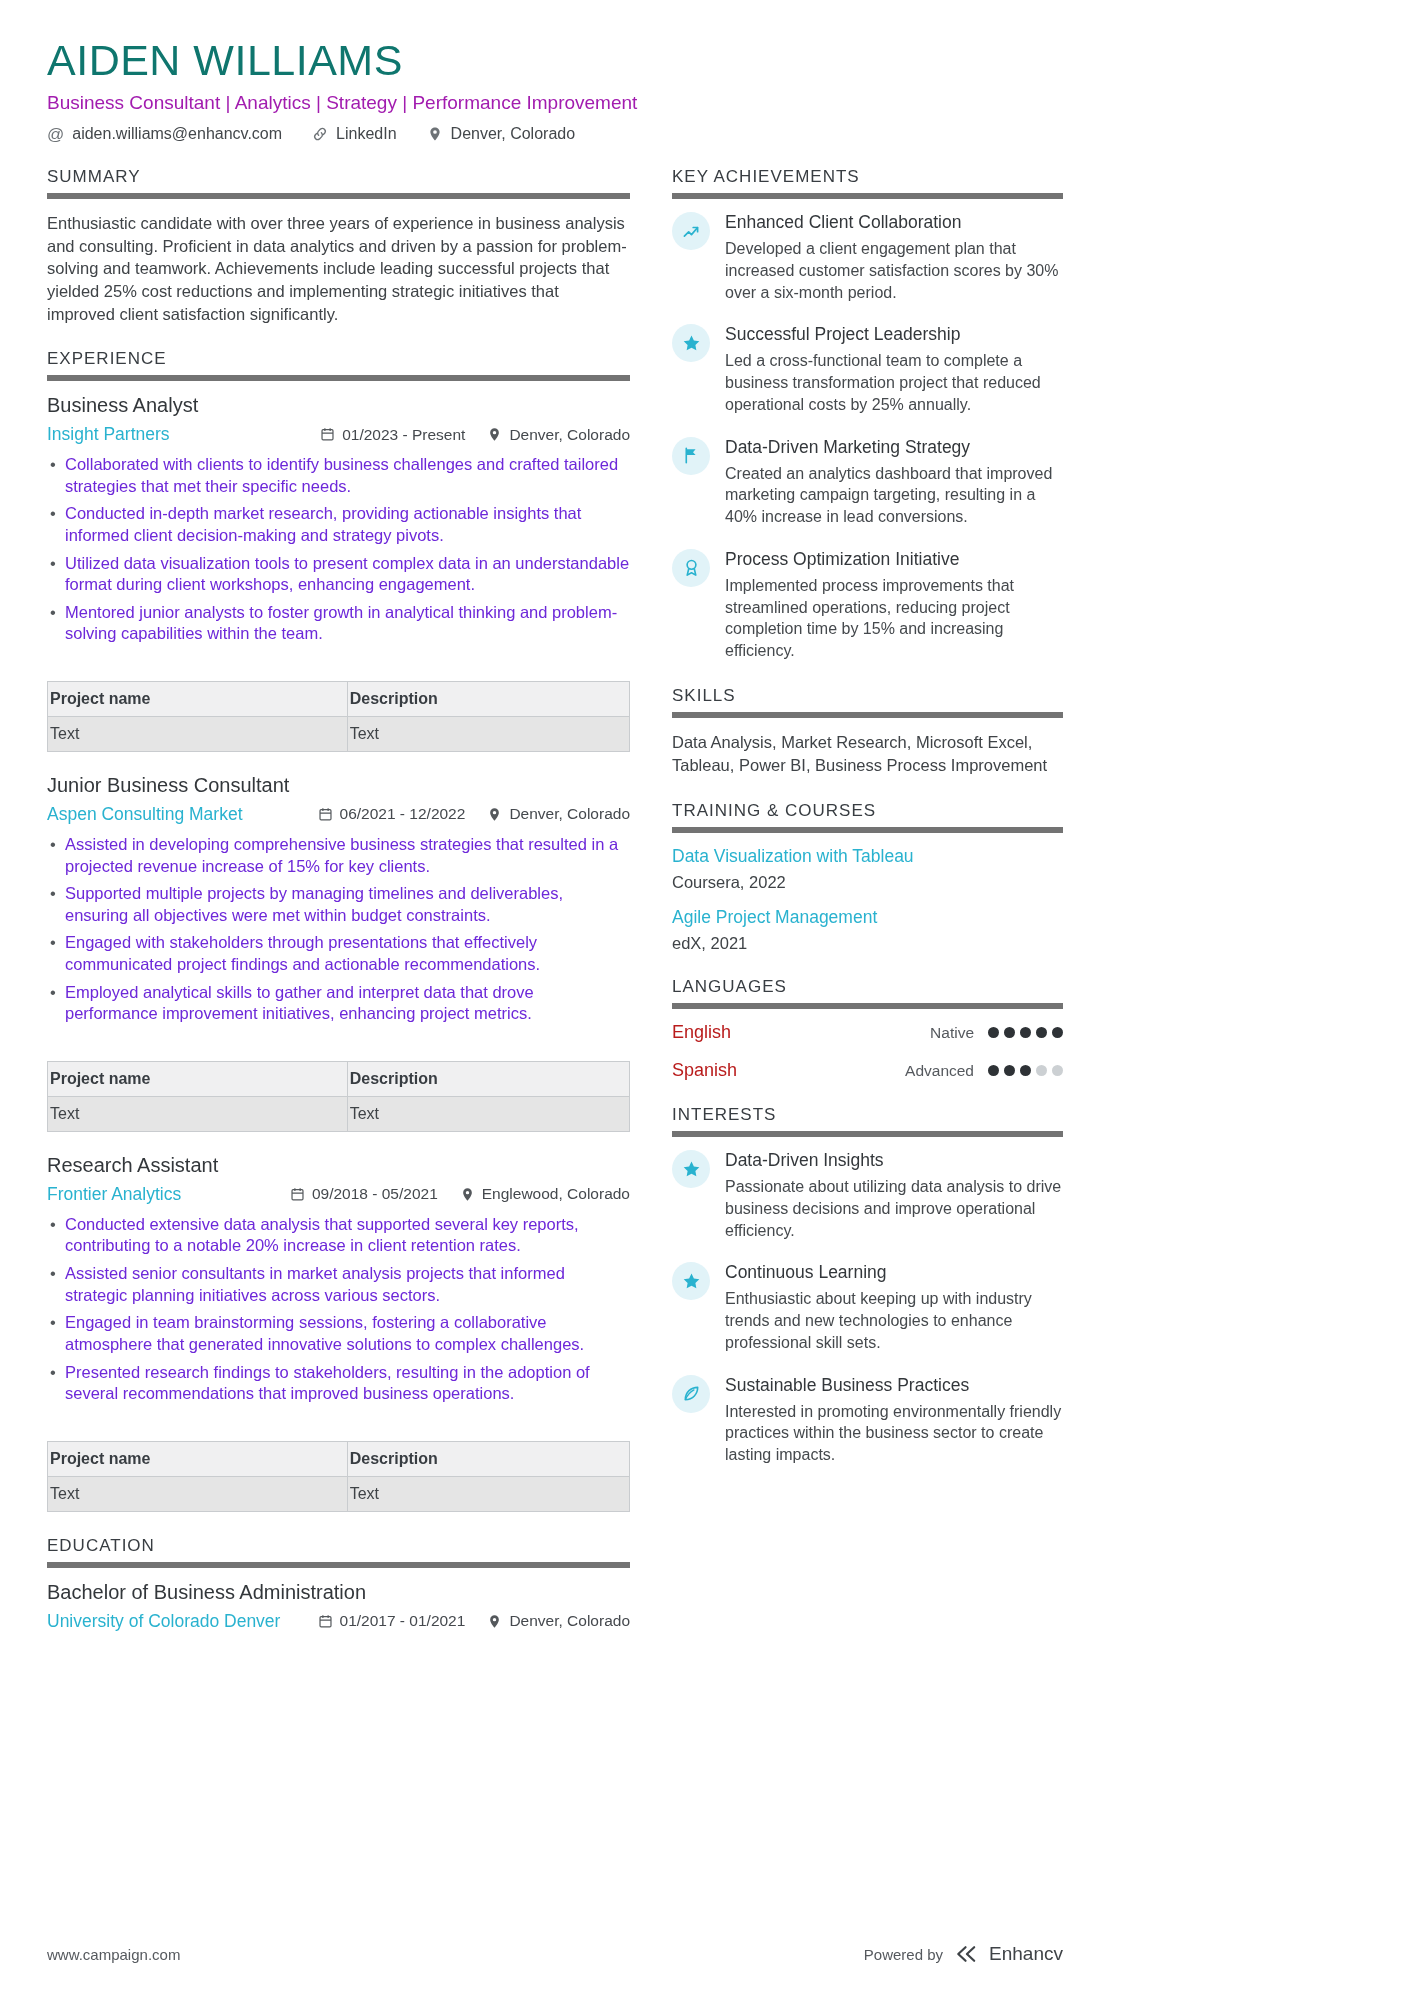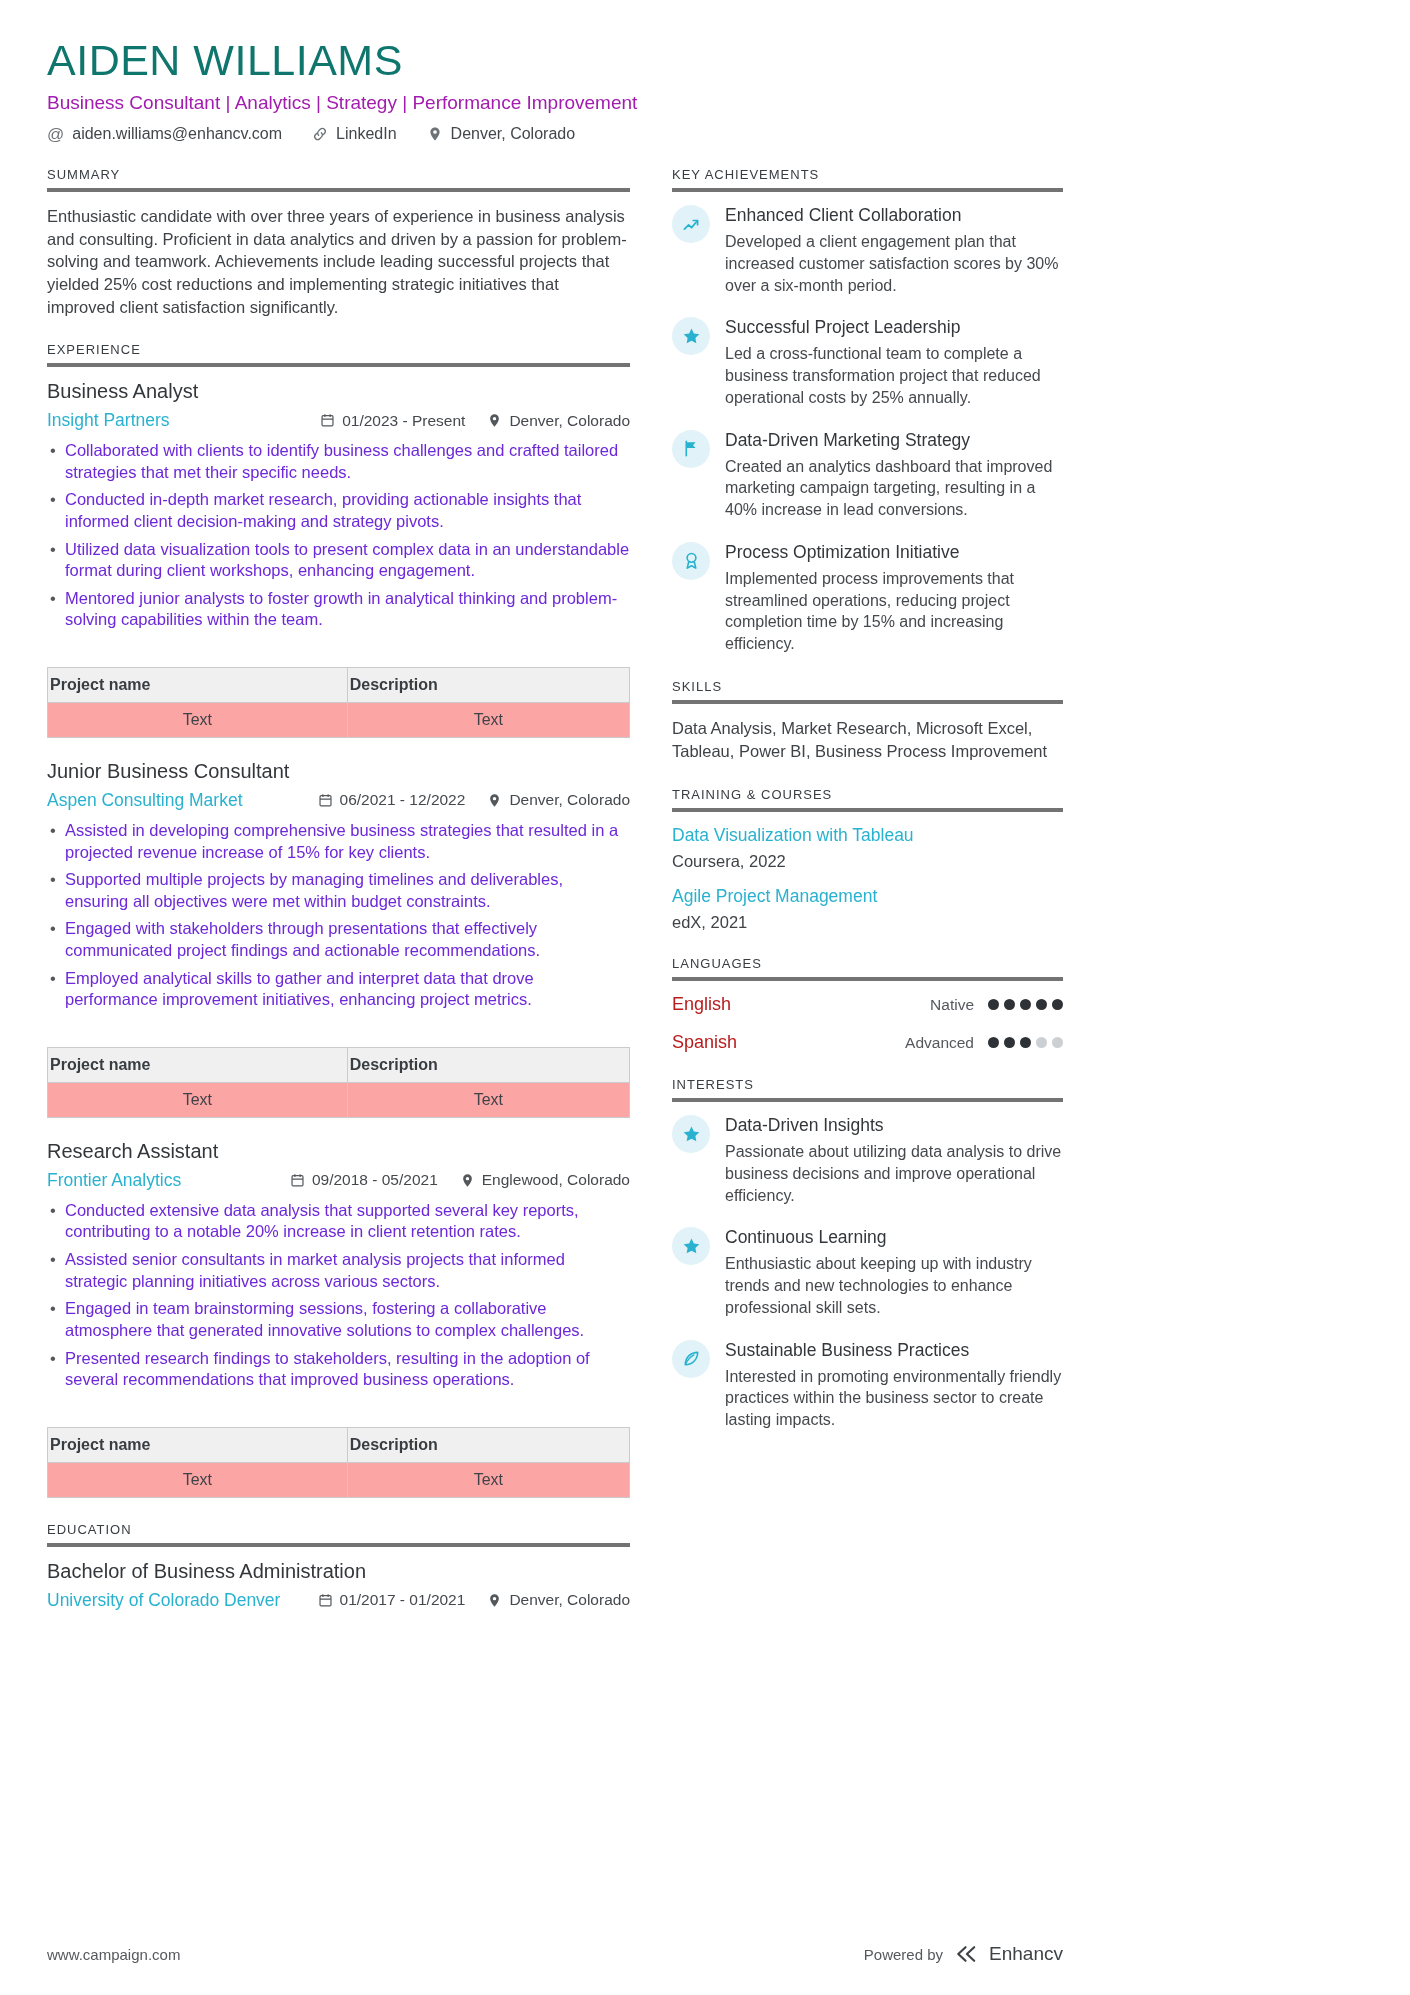--- a/index.html
+++ b/index.html
@@ -19,22 +19,22 @@
   .at-glyph { font-size:17px; color:#6d7276; line-height:1; }
   .ci-icon { width:16px; height:16px; color:#6d7276; }
 
   
   .columns { display:flex; gap:42px; margin-top:24px; }
   .col-left { width:583px; flex:none; }
   .col-right { flex:1; min-width:0; }
 
   .sec { margin-bottom:24px; }
   .sec-h {
-    font-size:13px; font-weight:400; letter-spacing:1px; color:#383d42;
-    padding-bottom:6px; border-bottom:4px solid #737373; margin-bottom:13px;
+    font-size:17px; font-weight:400; letter-spacing:1px; color:#383d42;
+    padding-bottom:6px; border-bottom:6px solid #737373; margin-bottom:13px;
   }
 
   .summary-text { font-size:16.5px; line-height:1.37; color:#3f4347; }
 
   
   .job { margin-bottom:22px; }
   .job-title { font-size:20px; font-weight:400; color:#33373b; }
   .meta-row { display:flex; align-items:center; margin-top:7px; margin-bottom:9px; }
   .company { font-size:17.5px; color:#29b2cf; flex:1; }
   .meta-item { display:flex; align-items:center; gap:7px; font-size:15.5px; color:#45494e; white-space:nowrap; }
@@ -42,21 +42,21 @@
   .mi { width:15px; height:15px; color:#54585c; flex:none; }
 
   .bullets { list-style:none; margin-top:4px; }
   .bullets li { position:relative; padding-left:18px; margin-bottom:6px; font-size:16.5px; line-height:1.31; color:#6d28d9; }
   .bullets li::before { content:"•"; position:absolute; left:3px; top:0; color:#54585c; }
 
   .proj-table { width:100%; border-collapse:collapse; margin:36px 0 10px; }
   .proj-table th, .proj-table td { border:1px solid #c9cccf; padding:8px 2px; text-align:left; }
   .proj-table th { background:#f0f0f1; font-weight:700; color:#383d42; font-size:16px; width:51.5%; }
   .proj-table th + th { width:48.5%; }
-  .proj-table td { color:#3f4347; font-size:16px; background:#fca5a5;text-align:center; }
+  .proj-table td { color:#3f4347; font-size:16px; background:#e5e5e5; }
 
   
   .edu-degree { font-size:20px; font-weight:400; color:#33373b; }
 
   
   .r-item { display:flex; gap:15px; margin-bottom:21px; }
   .r-icon {
     flex:none; width:38px; height:38px; border-radius:50%;
     background:#e1f3f8; color:#29b2cf; display:flex; align-items:center; justify-content:center;
   }

